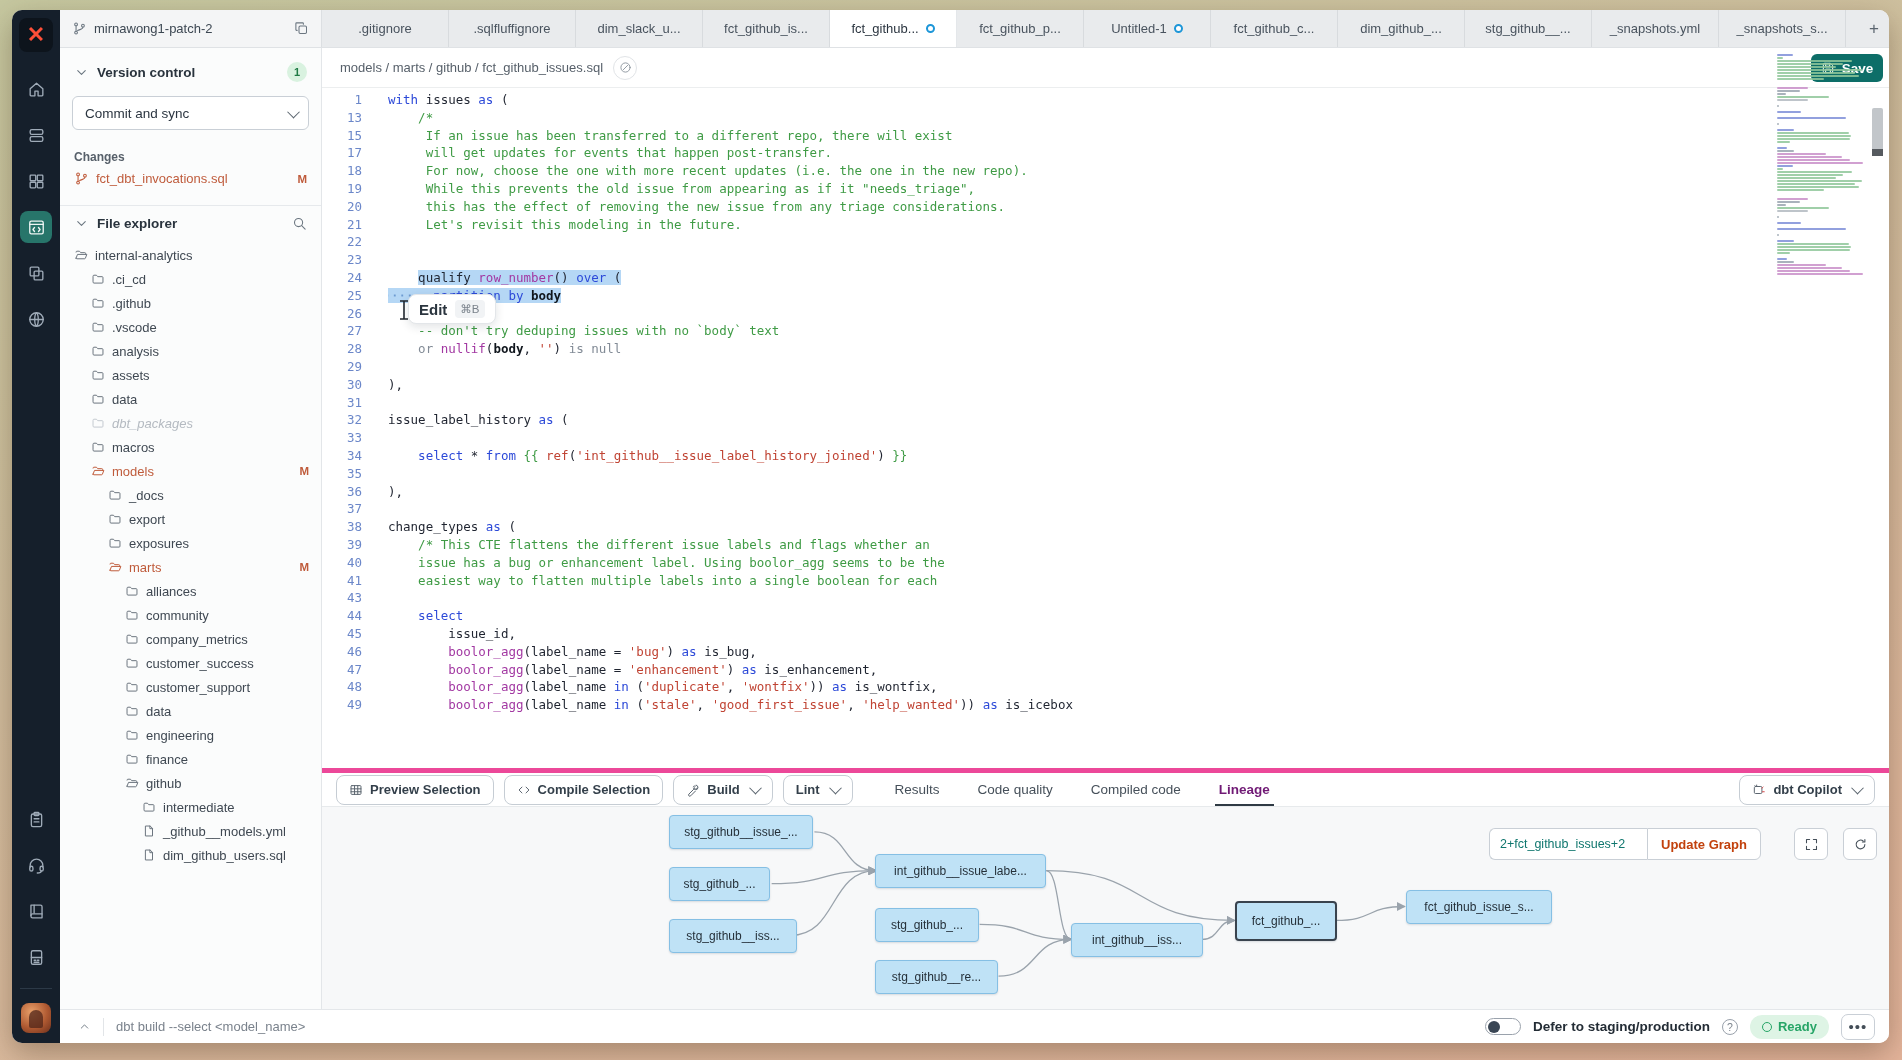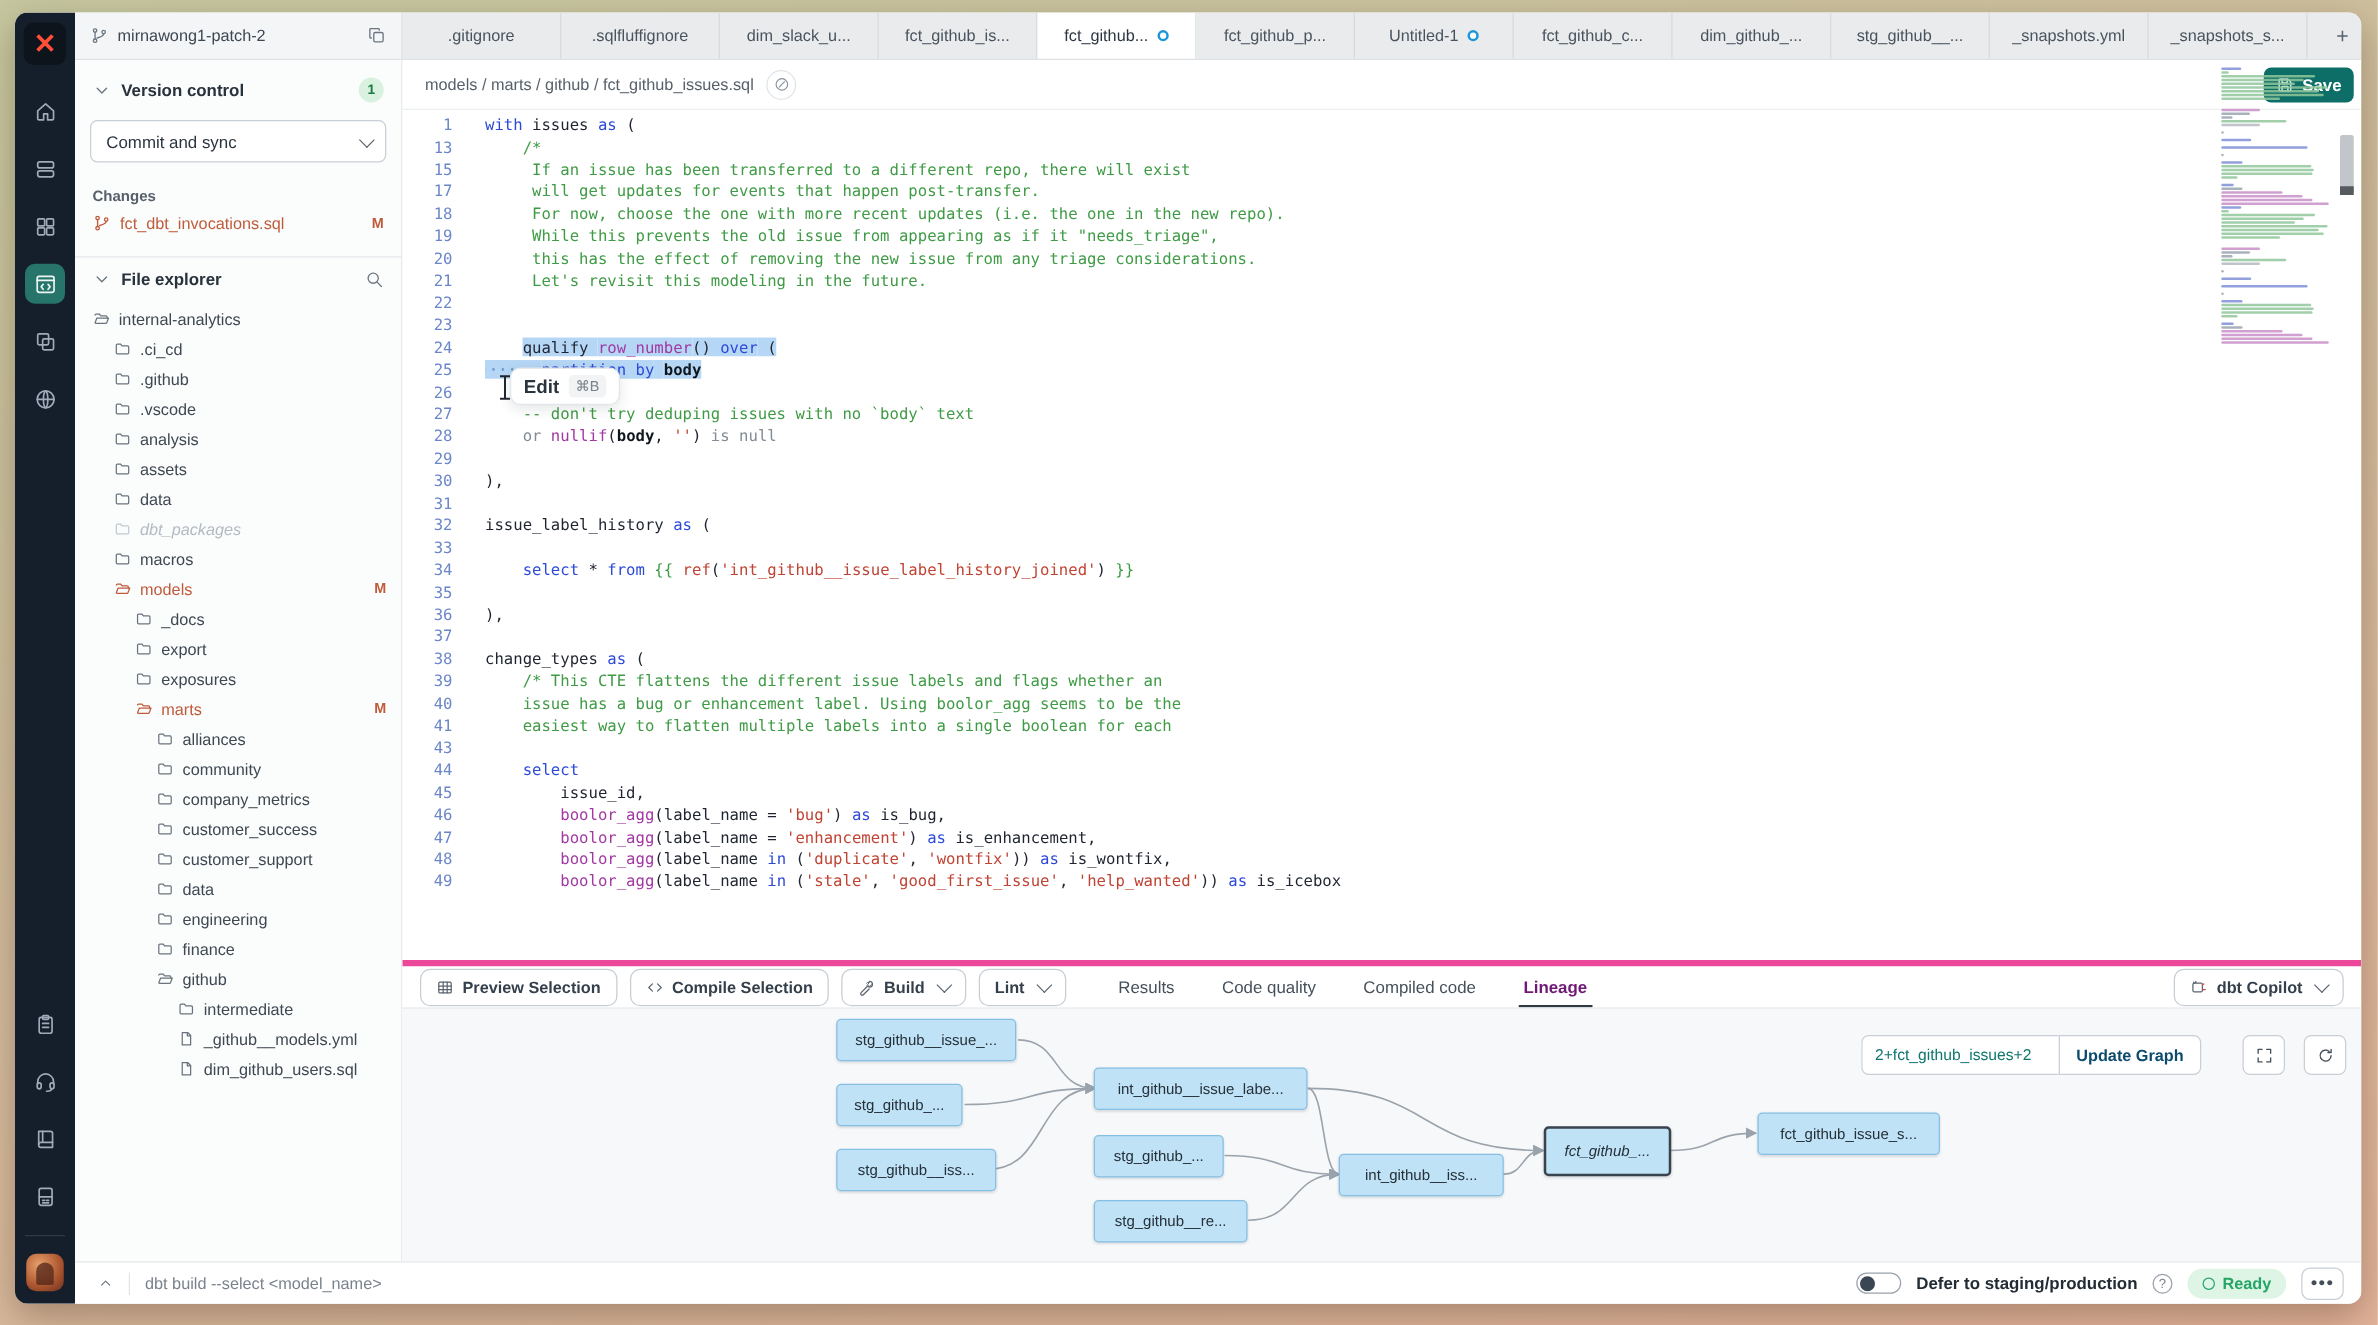--- a/index.html
+++ b/index.html
@@ -134,21 +134,21 @@
   .lnode { position:absolute; height:34px; background:#bfe2f6; border:1px solid #85bfe4;
     border-radius:4px; display:flex; align-items:center; justify-content:center; font-size:12px;
     color:#253039; padding:0 8px; white-space:nowrap; overflow:hidden; cursor:pointer;
     box-shadow:0 1px 2px rgba(40,60,80,.15); }
   .lnode.selected { border:2px solid #39434e; height:40px; }
   .lctrl { position:absolute; top:21px; display:flex; height:32px; }
   .linput { width:158px; border:1px solid #c9cfd6; border-right:none; border-radius:6px 0 0 6px;
     background:#fff; font-size:12.5px; color:#0f766e; padding:0 10px; display:flex; align-items:center;
     white-space:nowrap; overflow:hidden; }
   .lupdate { border:1px solid #c9cfd6; border-radius:0 6px 6px 0; background:#fff; font-size:13px;
-    font-weight:bold; color:#0c4a6e; padding:0 13px; display:flex; align-items:center; cursor:pointer; }
+    font-weight:bold; color:#c2410c; padding:0 13px; display:flex; align-items:center; cursor:pointer; }
   .lsq { position:absolute; top:21px; width:34px; height:32px; border:1px solid #c9cfd6; border-radius:6px;
     background:#fff; color:#444e58; display:flex; align-items:center; justify-content:center; cursor:pointer; }
   .lsq svg { width:15px; height:15px; }
 
   
   .statusbar { position:absolute; left:48px; right:0; bottom:0; height:34px; background:#fff;
     border-top:1px solid #e4e7ea; display:flex; align-items:center; padding:0 14px 0 18px; gap:12px; }
   .upbtn { color:#6b7680; display:flex; cursor:pointer; }
   .upbtn svg { width:13px; height:13px; }
   .sdiv { width:1px; height:18px; background:#e2e5e8; }
@@ -834,21 +834,21 @@
             <path d="M19 4v4h-4"></path>
           </svg>
         </div>
     <div class="lnode" style="left: 347px; top: 8px; width: 144px;">stg_github__issue_...</div>
         <div class="lnode" style="left: 347px; top: 60px; width: 101px;">stg_github_...</div>
         <div class="lnode" style="left: 347px; top: 112px; width: 128px;">stg_github__iss...</div>
         <div class="lnode" style="left: 553px; top: 47px; width: 171px;">int_github__issue_labe...</div>
         <div class="lnode" style="left: 553px; top: 101px; width: 104px;">stg_github_...</div>
         <div class="lnode" style="left: 553px; top: 153px; width: 123px;">stg_github__re...</div>
         <div class="lnode" style="left: 749px; top: 116px; width: 132px;">int_github__iss...</div>
-        <div class="lnode selected" style="left: 913px; top: 94px; width: 102px; font-style: italic;">fct_github_...</div>
+        <div class="lnode selected" style="left: 913px; top: 94px; width: 102px;">fct_github_...</div>
         <div class="lnode" style="left: 1084px; top: 83px; width: 146px;">fct_github_issue_s...</div>
       </div>
   </div>
 
   <div class="statusbar">
     <span class="upbtn">
         <svg viewBox="0 0 24 24" fill="none" stroke="currentColor" stroke-width="1.7" stroke-linecap="round" stroke-linejoin="round">
           <path d="M6 15l6-6 6 6"></path>
         </svg>
       </span>

